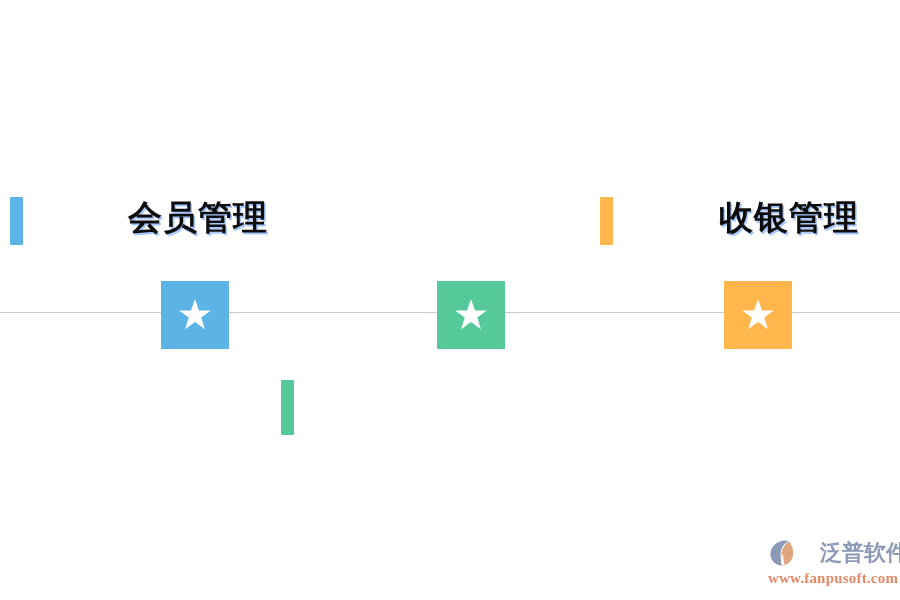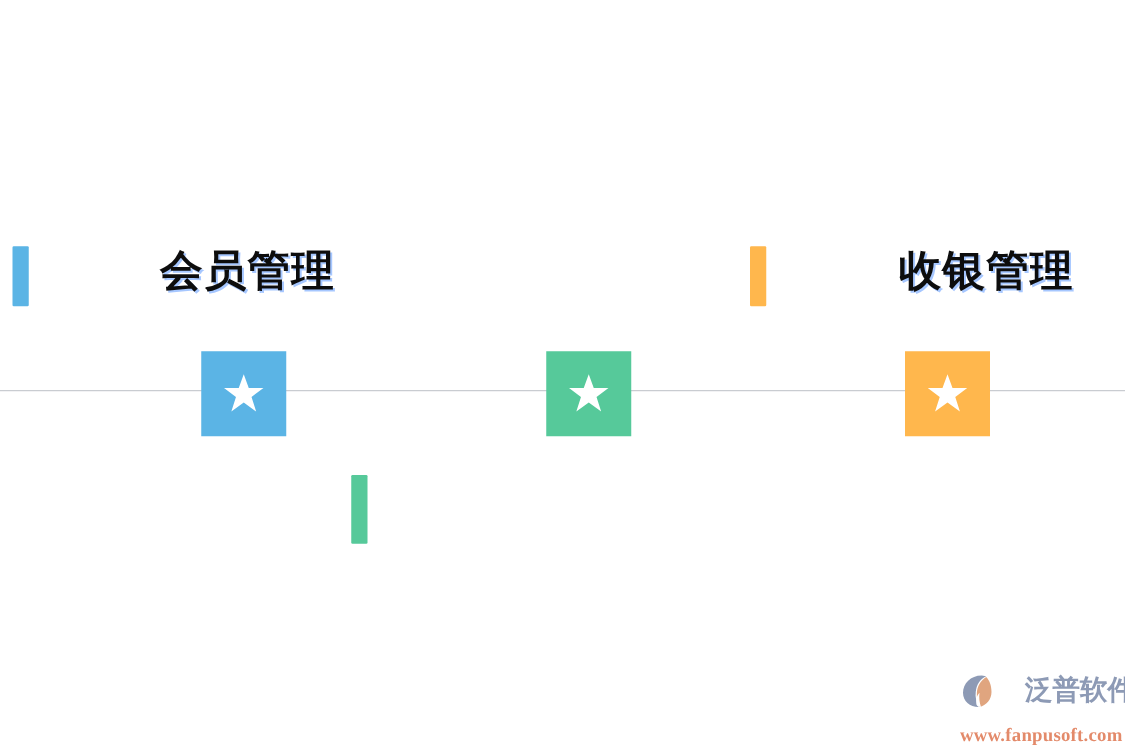--- a/index.html
+++ b/index.html
@@ -95,21 +95,21 @@
     line-height: 1;
     white-space: nowrap;
     letter-spacing: 0px;
   }
   .brand-url {
     font-family: "Liberation Serif", "DejaVu Serif", serif;
     font-size: 15px;
     font-weight: bold;
     color: #e38a6a;
     line-height: 1;
-    margin-top: 12px;
+    margin-top: 1px;
     letter-spacing: 0.2px;
     white-space: nowrap;
   }
 </style>
 </head>
 <body style="background: rgb(255, 255, 255);">
 
 <div id="canvas">
 
   <div class="axis-line" style="background: rgb(201, 204, 209);"></div>

